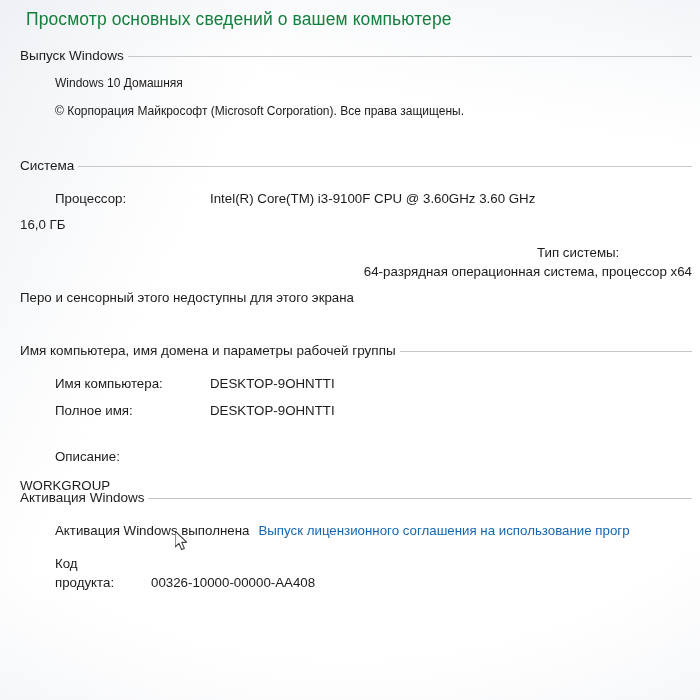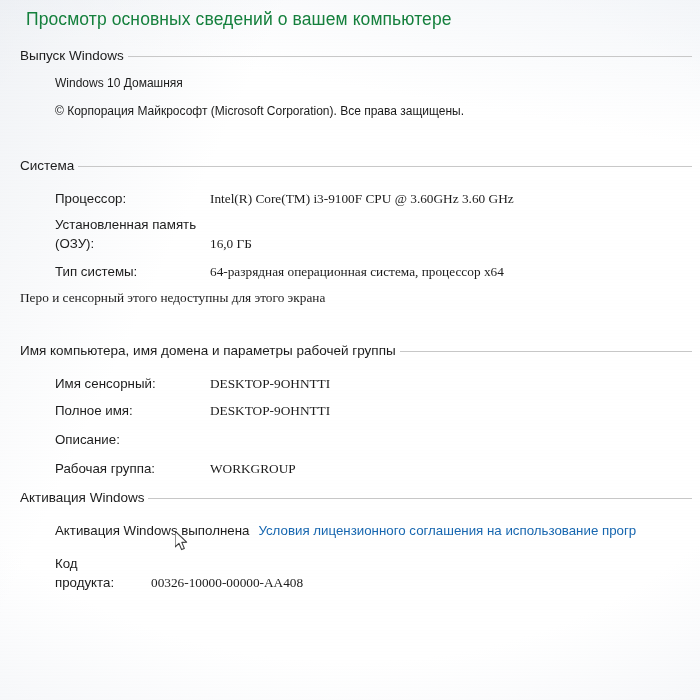--- a/index.html
+++ b/index.html
@@ -83,21 +83,20 @@
   .row .label {
     flex: 0 0 auto;
     padding-left: 35px;
     width: 190px;
     box-sizing: border-box;
     color: #1c1c1c;
   }
   .row .value {
     flex: 1 1 auto;
     color: #1c1c1c;
-    font-family: Liberation Serif, serif;
   }
   .row.single .label {
     width: auto;
   }
   .plain {
     padding-left: 35px;
     font-size: 12px;
     line-height: 19px;
     color: #1c1c1c;
   }
@@ -146,67 +145,65 @@
     <div class="group-header">
       <span>Система</span>
       <span class="rule"></span>
     </div>
     <div class="rows" style="margin-top:16px;">
       <div class="row">
         <span class="label">Процессор:</span>
         <span class="value">Intel(R) Core(TM) i3-9100F CPU @ 3.60GHz   3.60 GHz</span>
       </div>
       <div class="row">
-        <span class="label">Установленная память (ОЗУ):</span>
         <span class="value">16,0 ГБ</span>
       </div>
-      <div class="row" style="margin-top:9px;">
+      <div class="row" style="margin-top:9px;flex-direction:column;">
         <span class="label">Тип системы:</span>
         <span class="value">64-разрядная операционная система, процессор x64</span>
       </div>
       <div class="row">
         <span class="value">Перо и сенсорный этого недоступны для этого экрана</span>
       </div>
     </div>
   </div>
 
   <div class="group" style="top:343px;">
     <div class="group-header">
       <span>Имя компьютера, имя домена и параметры рабочей группы</span>
       <span class="rule"></span>
     </div>
     <div class="rows" style="margin-top:16px;">
       <div class="row">
-        <span class="label">Имя сенсорный:</span>
+        <span class="label">Имя компьютера:</span>
         <span class="value">DESKTOP-9OHNTTI</span>
       </div>
       <div class="row" style="margin-top:8px;">
         <span class="label">Полное имя:</span>
         <span class="value">DESKTOP-9OHNTTI</span>
       </div>
-      <div class="row" style="margin-top:10px;">
+      <div class="row" style="margin-top:27px;">
         <span class="label">Описание:</span>
         <span class="value"></span>
       </div>
       <div class="row" style="margin-top:10px;">
-        <span class="label">Рабочая группа:</span>
         <span class="value">WORKGROUP</span>
       </div>
     </div>
   </div>
 
   <div class="group" style="top:490px;">
     <div class="group-header">
       <span>Активация Windows</span>
       <span class="rule"></span>
     </div>
     <div class="rows" style="margin-top:16px;">
       <div class="row single">
         <span class="label" style="width:auto; padding-right:9px;">Активация Windows выполнена</span>
-        <a class="link" href="#">Условия лицензионного соглашения на использование прогр</a>
+        <a class="link" href="#">Выпуск лицензионного соглашения на использование прогр</a>
       </div>
       <div class="row" style="margin-top:14px;gap:36px;">
         <span class="label" style="width:95px;">Код продукта:</span>
         <span class="value">00326-10000-00000-AA408</span>
       </div>
     </div>
   </div>
 
   <div class="cursor" style="left:175px; top:531px;">
     <svg width="13" height="20" viewBox="0 0 13 20">

